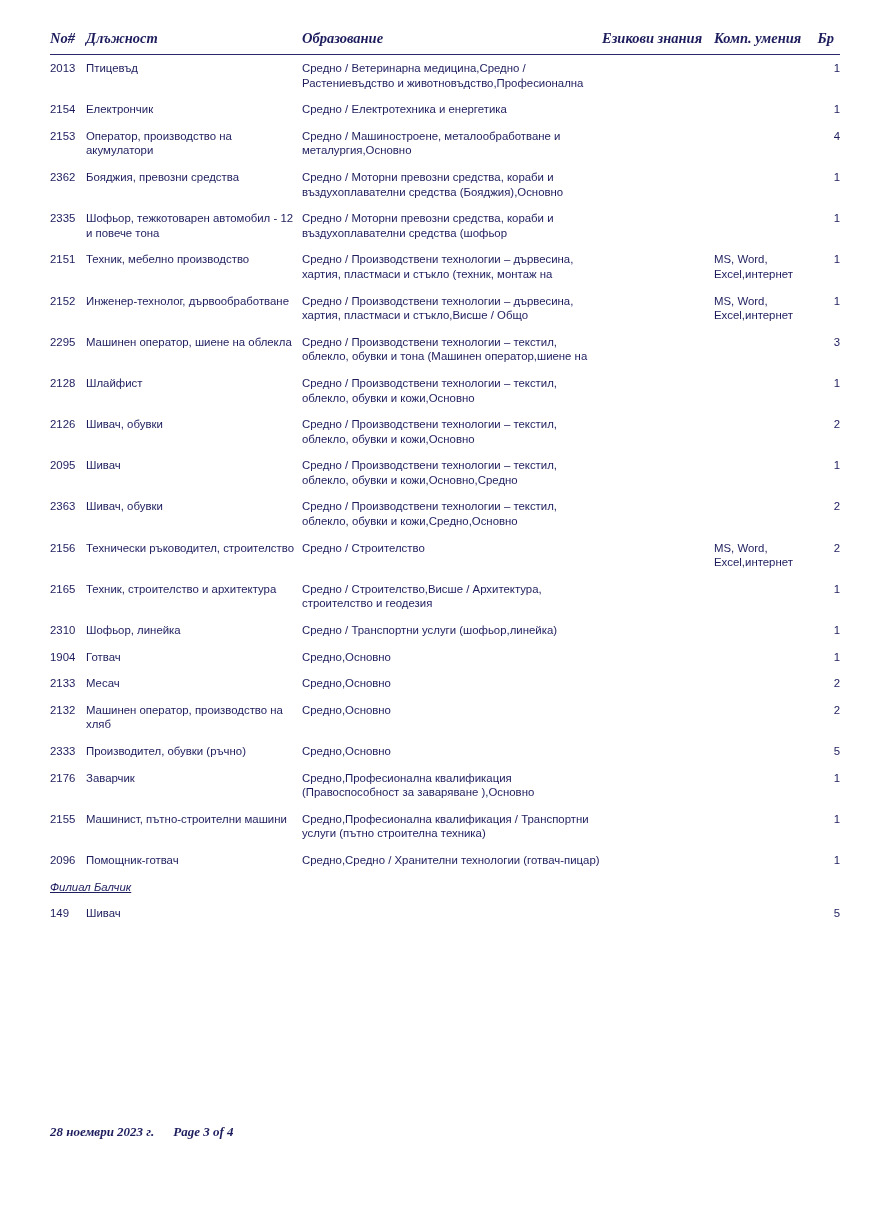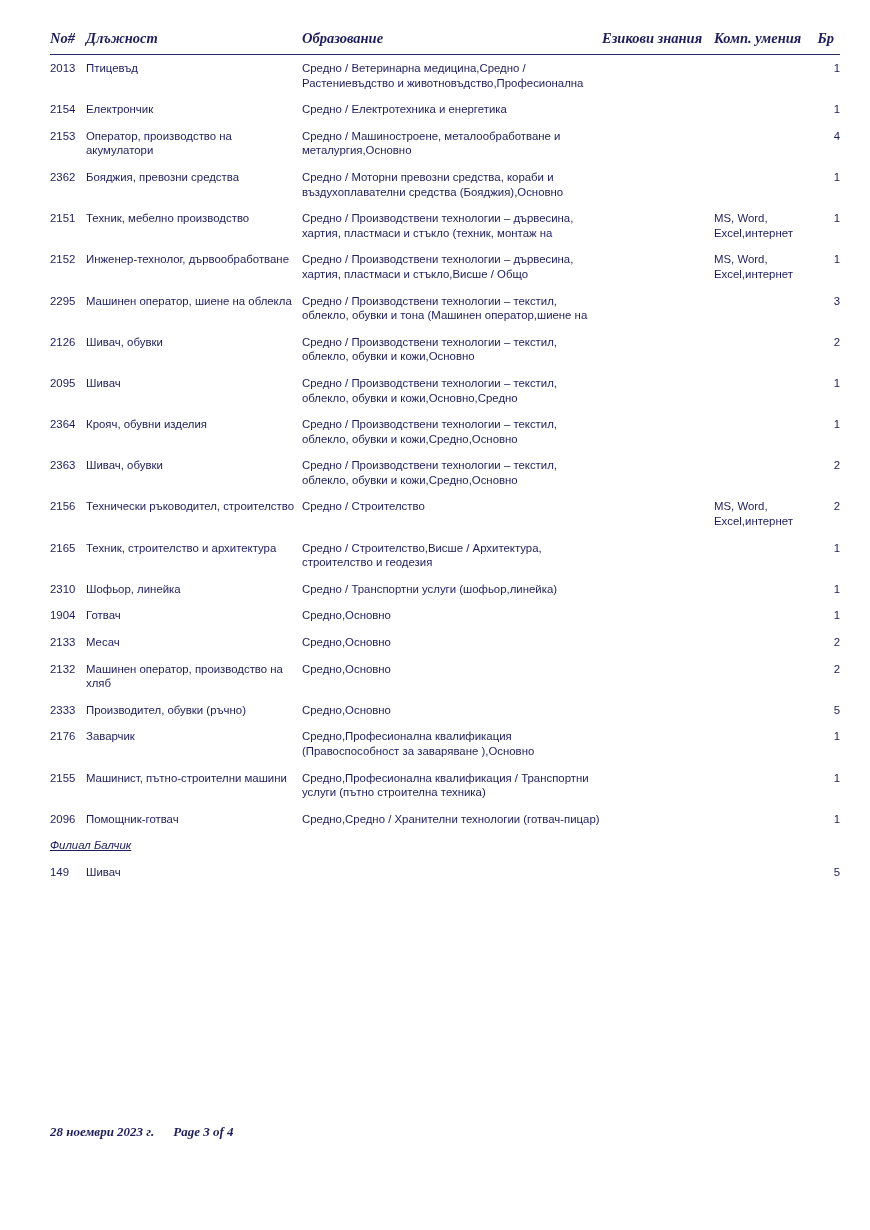--- a/index.html
+++ b/index.html
@@ -142,20 +142,28 @@
         </tr>
         <tr>
           <td class="c-no">2362</td>
           <td class="c-pos">Бояджия, превозни средства</td>
           <td class="c-edu">Средно / Моторни превозни средства, кораби и въздухоплавателни средства (Бояджия),Основно</td>
           <td class="c-lang"></td>
           <td class="c-comp"></td>
           <td class="c-br">1</td>
         </tr>
         <tr>
+          <td class="c-no">2335</td>
+          <td class="c-pos">Шофьор, тежкотоварен автомобил - 12 и повече тона</td>
+          <td class="c-edu">Средно / Моторни превозни средства, кораби и въздухоплавателни средства (шофьор</td>
+          <td class="c-lang"></td>
+          <td class="c-comp"></td>
+          <td class="c-br">1</td>
+        </tr>
+        <tr>
           <td class="c-no">2151</td>
           <td class="c-pos">Техник, мебелно производство</td>
           <td class="c-edu">Средно / Производствени технологии – дървесина, хартия, пластмаси и стъкло (техник, монтаж на</td>
           <td class="c-lang"></td>
           <td class="c-comp">MS, Word, Excel,интернет</td>
           <td class="c-br">1</td>
         </tr>
         <tr>
           <td class="c-no">2152</td>
           <td class="c-pos">Инженер-технолог, дървообработване</td>
@@ -166,39 +174,39 @@
         </tr>
         <tr>
           <td class="c-no">2295</td>
           <td class="c-pos">Машинен оператор, шиене на облекла</td>
           <td class="c-edu">Средно / Производствени технологии – текстил, облекло, обувки и тона (Машинен оператор,шиене на</td>
           <td class="c-lang"></td>
           <td class="c-comp"></td>
           <td class="c-br">3</td>
         </tr>
         <tr>
+          <td class="c-no">2128</td>
+          <td class="c-pos">Шлайфист</td>
+          <td class="c-edu">Средно / Производствени технологии – текстил, облекло, обувки и кожи,Основно</td>
+          <td class="c-lang"></td>
+          <td class="c-comp"></td>
+          <td class="c-br">1</td>
+        </tr>
+        <tr>
           <td class="c-no">2126</td>
           <td class="c-pos">Шивач, обувки</td>
           <td class="c-edu">Средно / Производствени технологии – текстил, облекло, обувки и кожи,Основно</td>
           <td class="c-lang"></td>
           <td class="c-comp"></td>
           <td class="c-br">2</td>
         </tr>
         <tr>
           <td class="c-no">2095</td>
           <td class="c-pos">Шивач</td>
           <td class="c-edu">Средно / Производствени технологии – текстил, облекло, обувки и кожи,Основно,Средно</td>
-          <td class="c-lang"></td>
-          <td class="c-comp"></td>
-          <td class="c-br">1</td>
-        </tr>
-        <tr>
-          <td class="c-no">2364</td>
-          <td class="c-pos">Крояч, обувни изделия</td>
-          <td class="c-edu">Средно / Производствени технологии – текстил, облекло, обувки и кожи,Средно,Основно</td>
           <td class="c-lang"></td>
           <td class="c-comp"></td>
           <td class="c-br">1</td>
         </tr>
         <tr>
           <td class="c-no">2363</td>
           <td class="c-pos">Шивач, обувки</td>
           <td class="c-edu">Средно / Производствени технологии – текстил, облекло, обувки и кожи,Средно,Основно</td>
           <td class="c-lang"></td>
           <td class="c-comp"></td>

